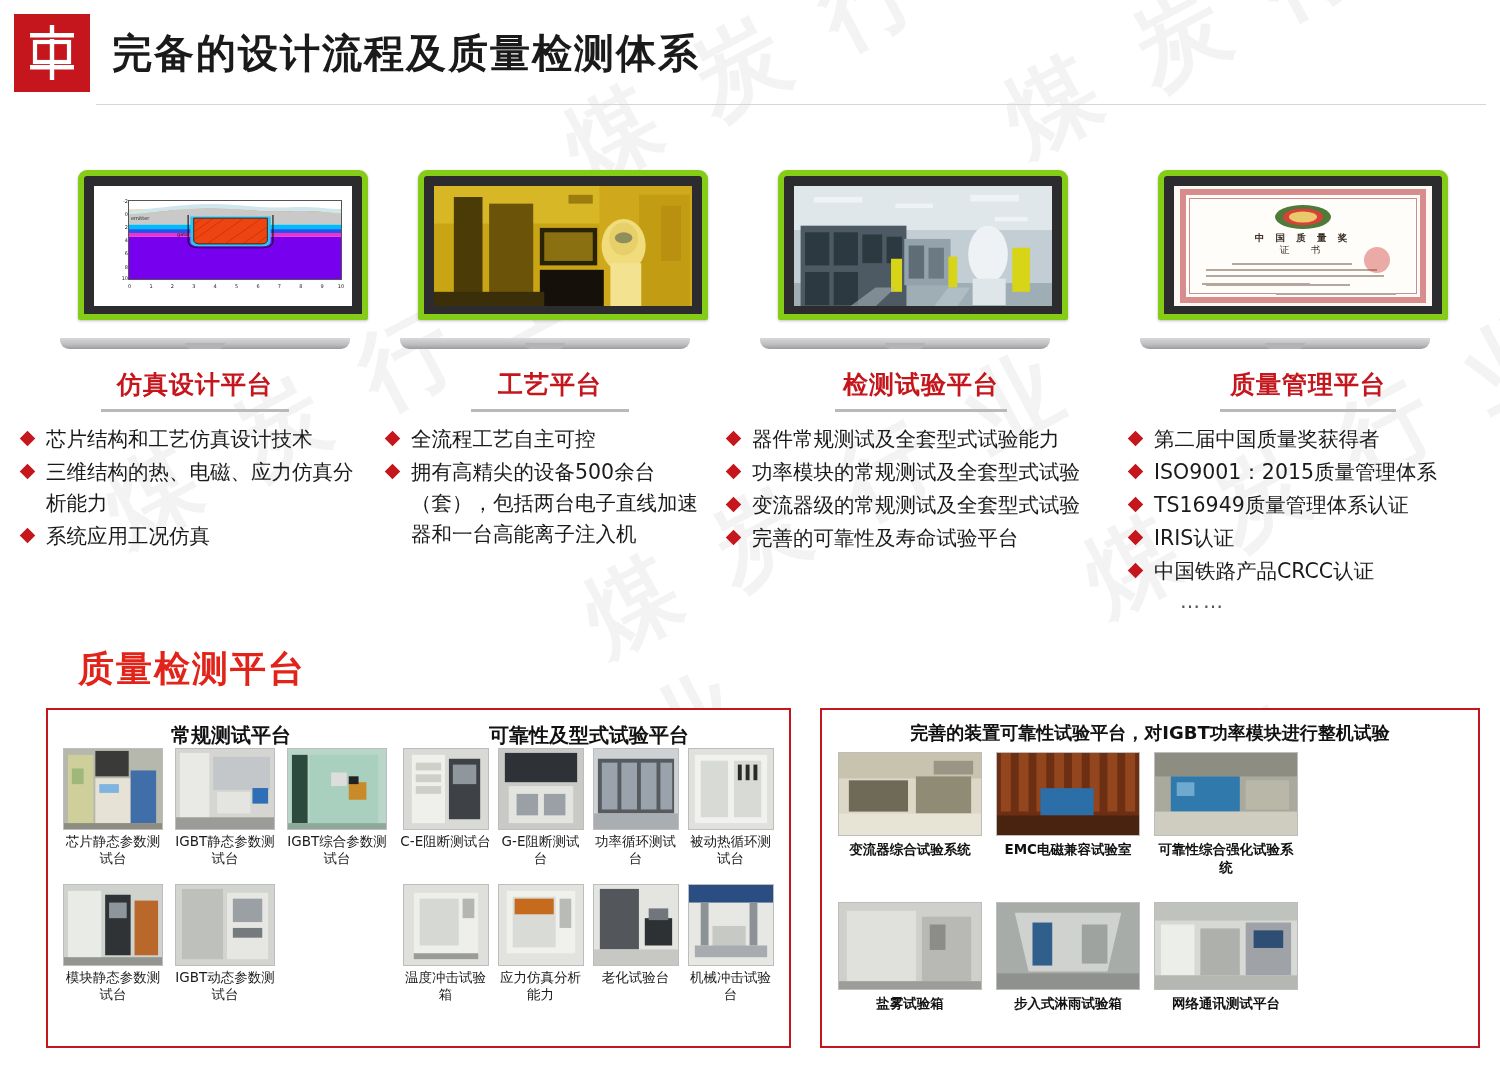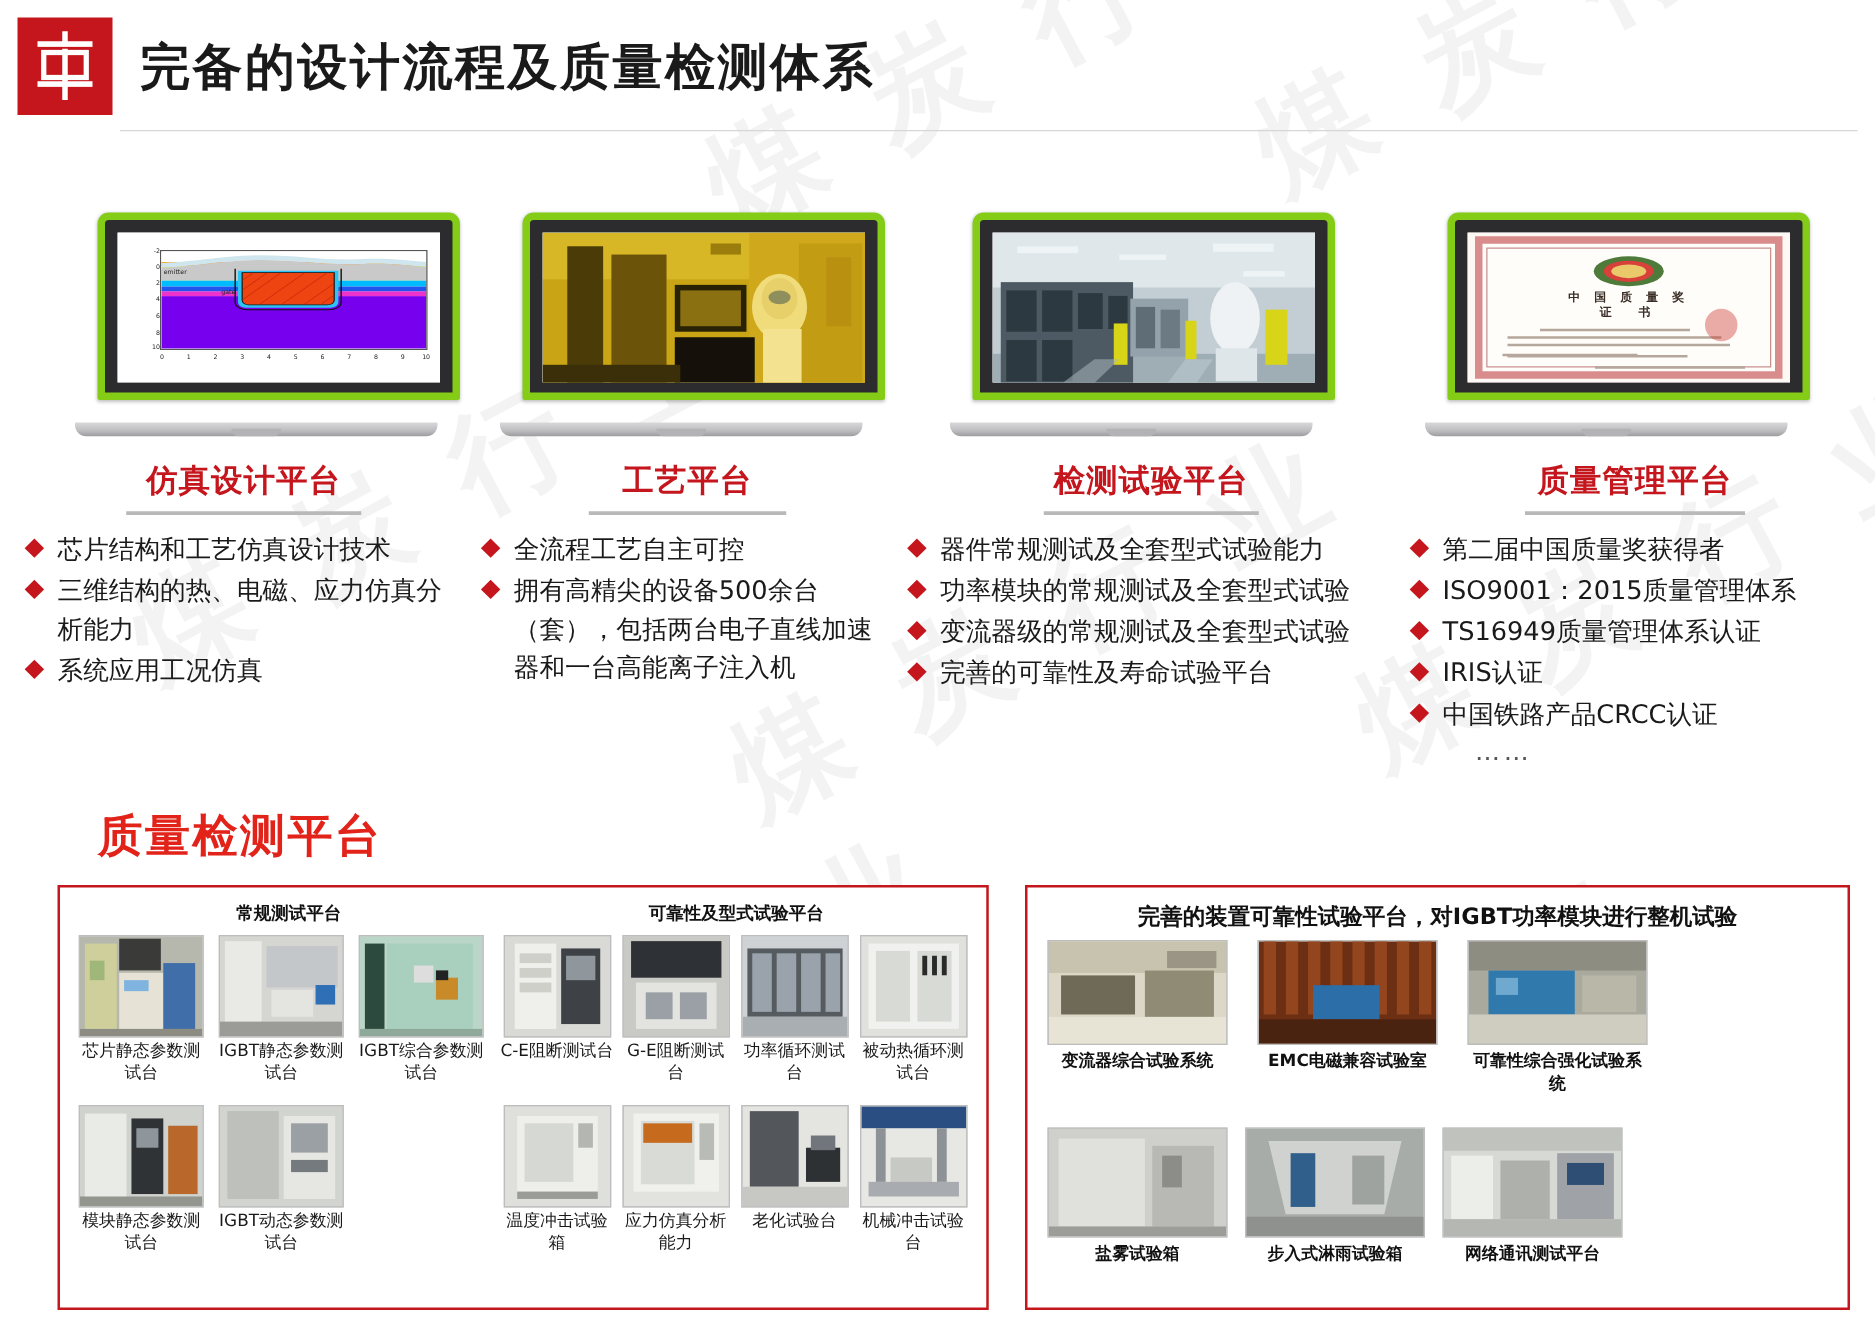--- a/index.html
+++ b/index.html
@@ -55,21 +55,21 @@
   .ellipsis{font-size:20px;color:#555;padding-left:52px;letter-spacing:3px;}
 
   
   .section-heading{position:absolute;left:78px;top:645px;font-size:36px;font-weight:700;
       color:#E2231A;letter-spacing:2px;z-index:2;}
 
   
   .panel{position:absolute;border:2px solid #C4161C;background:#fff;z-index:2;box-sizing:border-box;}
   .panel-left{left:46px;top:708px;width:745px;height:340px;}
   .panel-right{left:820px;top:708px;width:660px;height:340px;}
-  .sub-title{text-align:center;font-size:14px;font-weight:700;color:#111;}
+  .sub-title{text-align:center;font-size:20px;font-weight:700;color:#111;}
   .rpanel-title{text-align:center;font-size:18px;font-weight:700;color:#111;padding-top:11px;}
 
   .grid{position:absolute;display:flex;}
   .cell{display:flex;flex-direction:column;align-items:center;}
   .thumb{background:#cfcfcf;border:1px solid #bdbdbd;box-sizing:border-box;overflow:hidden;position:relative;}
   .cap{font-size:13.5px;line-height:17px;color:#1a1a1a;text-align:center;margin-top:3px;width:100%;}
   .cap-b{font-size:13.5px;line-height:18px;color:#111;text-align:center;margin-top:4px;font-weight:700;width:100%;}
 </style>
 </head>
 <body>
@@ -243,21 +243,21 @@
               <div style="position:absolute;left:50%;top:5px;transform:translateX(-50%);">
                 <svg width="58" height="26" viewBox="0 0 58 26" aria-hidden="true">
                   <ellipse cx="29" cy="13" rx="28" ry="12" fill="#4e7a3a"></ellipse>
                   <ellipse cx="29" cy="13" rx="20" ry="8.5" fill="#d8413a"></ellipse>
                   <ellipse cx="29" cy="13" rx="14" ry="5.5" fill="#e9c96a"></ellipse>
                 </svg>
               </div>
               <div style="position:absolute;left:0;right:0;top:33px;text-align:center;font-size:9.5px;
                           font-weight:700;color:#3a2d26;letter-spacing:4px;">中 国 质 量 奖</div>
               <div style="position:absolute;left:0;right:0;top:45px;text-align:center;font-size:9.5px;
-                          font-weight:700;color:#3a2d26;letter-spacing:6px;">证　书</div>
+                          font-weight:400;color:#3a2d26;letter-spacing:6px;">证　书</div>
               <div style="position:absolute;left:16px;right:16px;top:60px;">
                 <div style="height:2px;background:#b6a79c;margin:4px 0 4px 26px;width:62%;"></div>
                 <div style="height:2px;background:#b6a79c;margin:4px 0;width:88%;"></div>
                 <div style="height:2px;background:#b6a79c;margin:4px 0;width:92%;"></div>
                 <div style="height:2px;background:#b6a79c;margin:7px 0;width:74%;"></div>
                 <div style="height:2px;background:#b6a79c;margin:4px 0 4px 36%;width:62%;"></div>
               </div>
               <div style="position:absolute;right:26px;bottom:20px;width:26px;height:26px;border-radius:50%;
                           background:rgba(206,55,48,.42);"></div>
               <div style="position:absolute;left:12px;bottom:8px;height:2px;background:#b6a79c;width:48%;"></div>
@@ -506,21 +506,21 @@
         </svg>
       </div>
       <div class="cap">机械冲击试验台</div>
     </div>
   </div>
 </div>
 
 <div class="panel panel-right">
   <div class="rpanel-title">完善的装置可靠性试验平台，对IGBT功率模块进行整机试验</div>
 
-  <div class="grid" style="left:14px;top:42px;width:632px;gap:20px;">
+  <div class="grid" style="left:14px;top:42px;width:632px;gap:10px;">
     <div class="cell" style="width:148px;">
       <div class="thumb" style="width:144px;height:84px;">
         <svg viewBox="0 0 144 84" preserveAspectRatio="none" width="100%" height="100%" aria-hidden="true">
           <rect width="144" height="84" fill="#dcd7c6"></rect>
           <rect x="0" y="0" width="144" height="26" fill="#c8c3ae"></rect>
           <rect x="10" y="28" width="60" height="32" fill="#6e6a57"></rect>
           <rect x="78" y="24" width="56" height="38" fill="#8f8b74"></rect>
           <rect x="0" y="62" width="144" height="22" fill="#e7e3d5"></rect>
           <rect x="96" y="8" width="40" height="14" fill="#9a9584"></rect>
         </svg>

